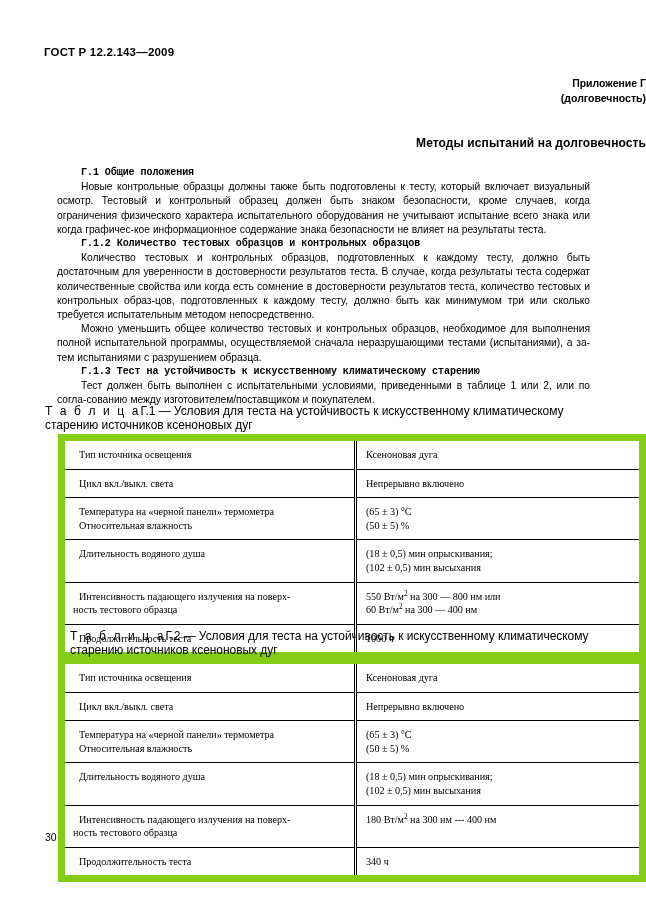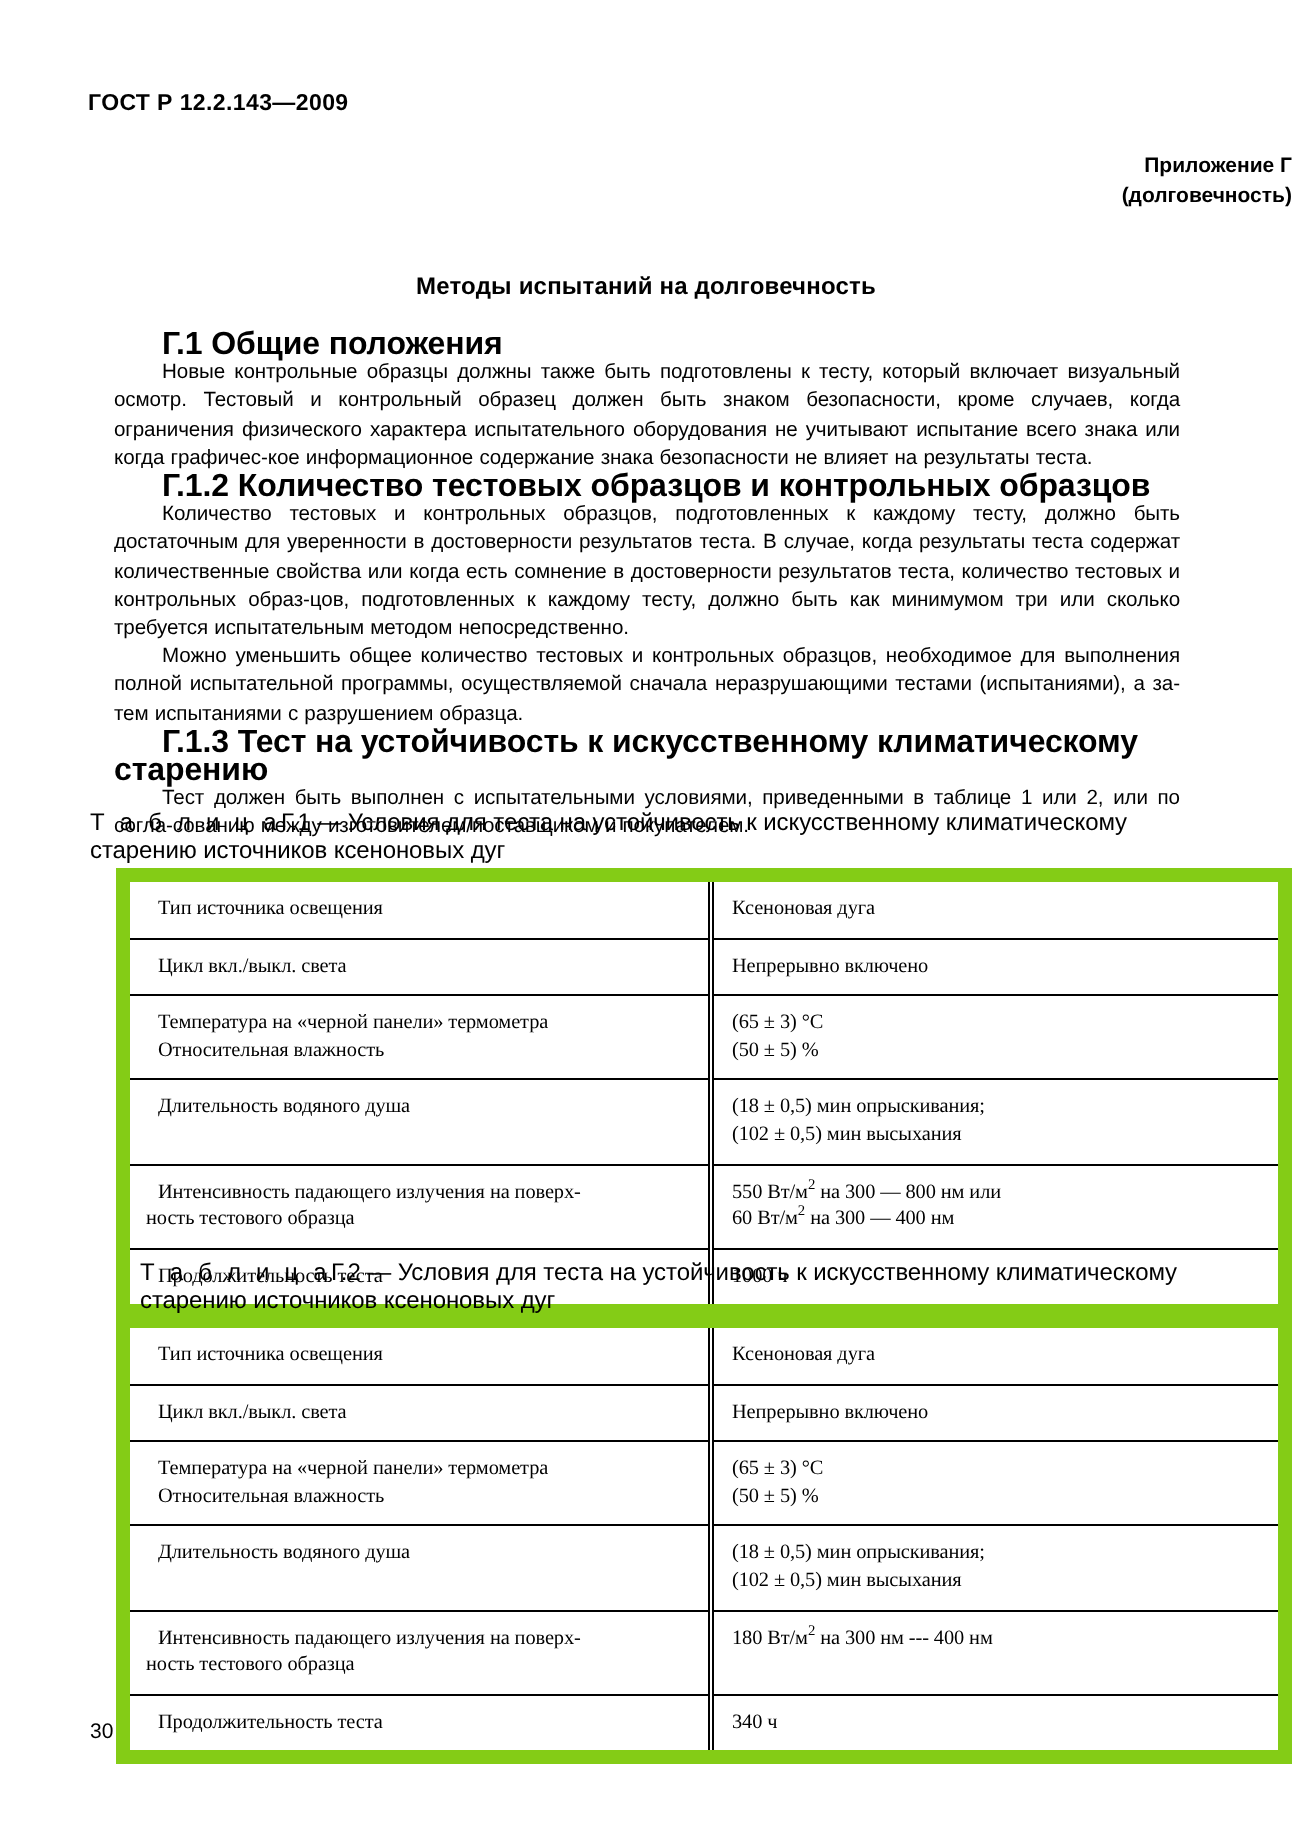--- a/index.html
+++ b/index.html
@@ -43,39 +43,40 @@
     line-height: 15px;
   }
   .appendix-block .line2 { font-weight: bold; }
 
   
   .main-title {
     position: absolute;
     left: 0;
     right: 0;
     top: 136px;
-    text-align: center;
+    text-align: right;
     font-size: 12px;
     font-weight: bold;
     letter-spacing: 0.1px;
   }
 
   
   .body-area {
     position: absolute;
     left: 57px;
     top: 166px;
     width: 533px;
   }
   .sec-head {
-    font-size: 16px;
+    font-size: 10px;
     font-weight: bold;
     text-indent: 24px;
     line-height: 14.2px;
     letter-spacing: -0.05px;
+    font-family: Liberation Mono, monospace;
   }
   .para {
     font-size: 10.3px;
     line-height: 14.2px;
     text-align: justify;
     text-indent: 24px;
     letter-spacing: -0.05px;
     word-spacing: 0.3px;
   }
 
@@ -130,21 +131,21 @@
   sup {
     font-size: 7.4px;
     vertical-align: super;
     line-height: 0;
   }
 
   
   .page-number {
     position: absolute;
     left: 45px;
-    top: 860px;
+    top: 831px;
     font-size: 10.5px;
   }
 </style>
 </head>
 <body>
 
 <div class="page">
 
   <div class="doc-header">ГОСТ Р 12.2.143—2009</div>
 

